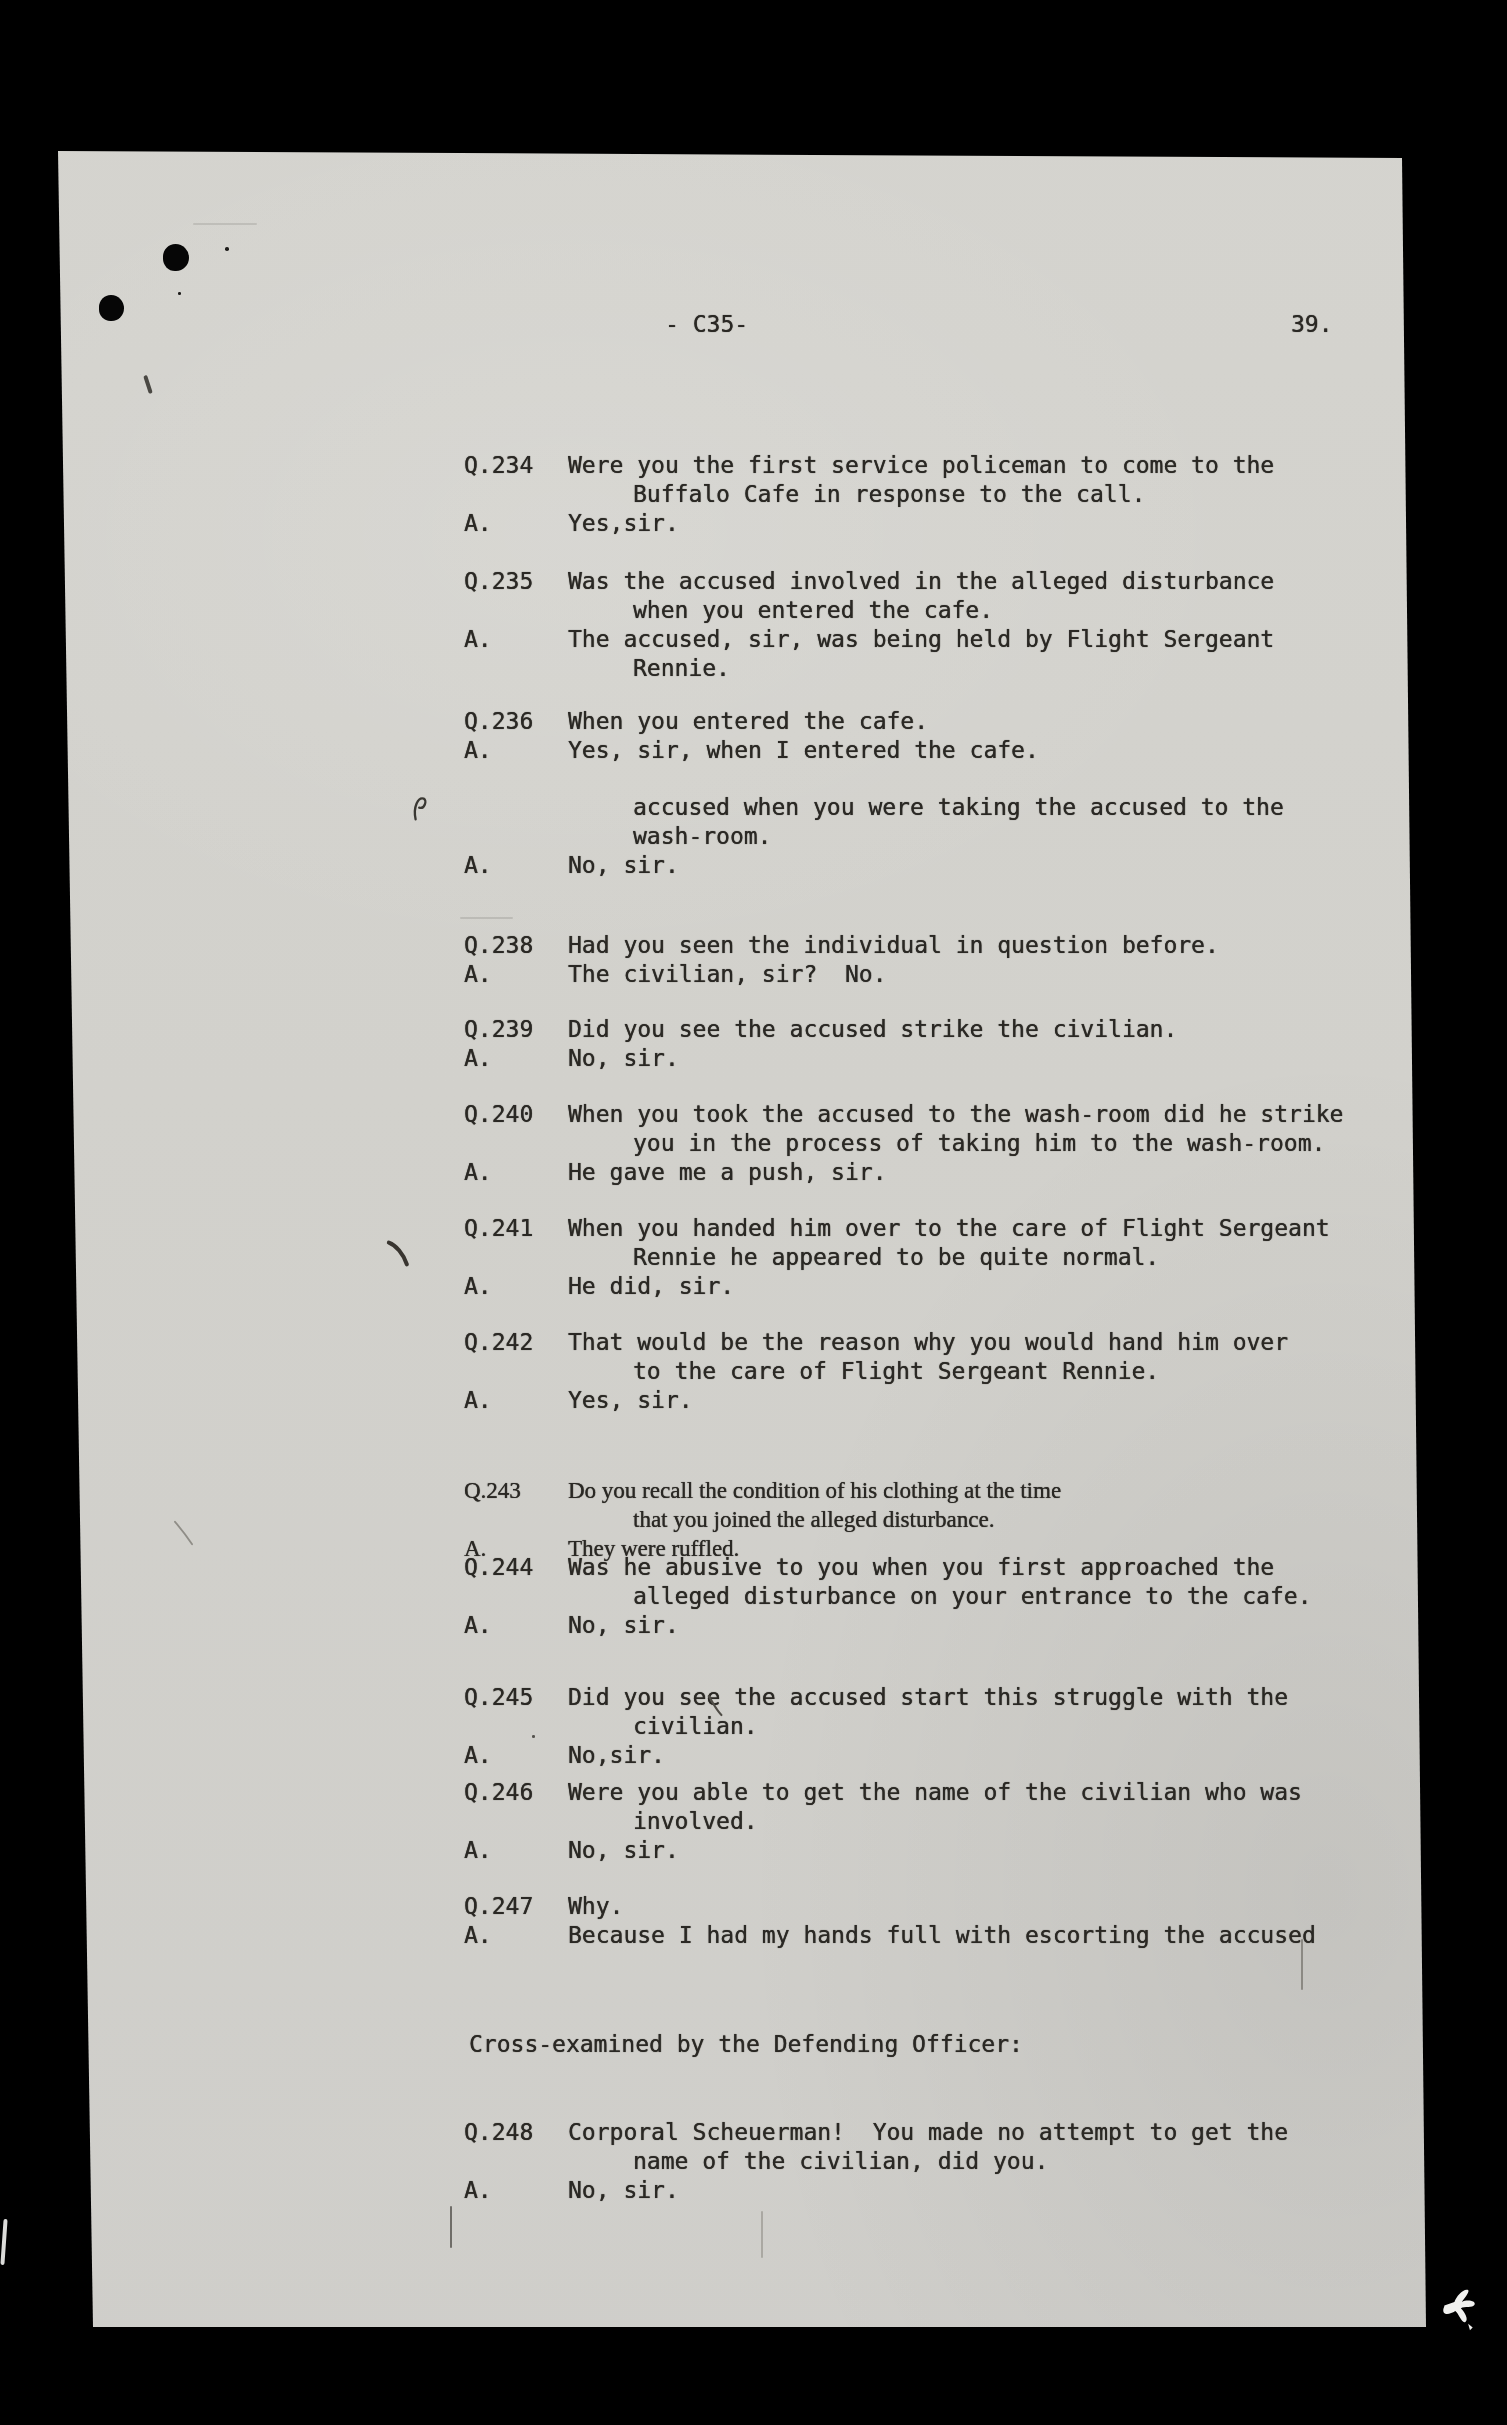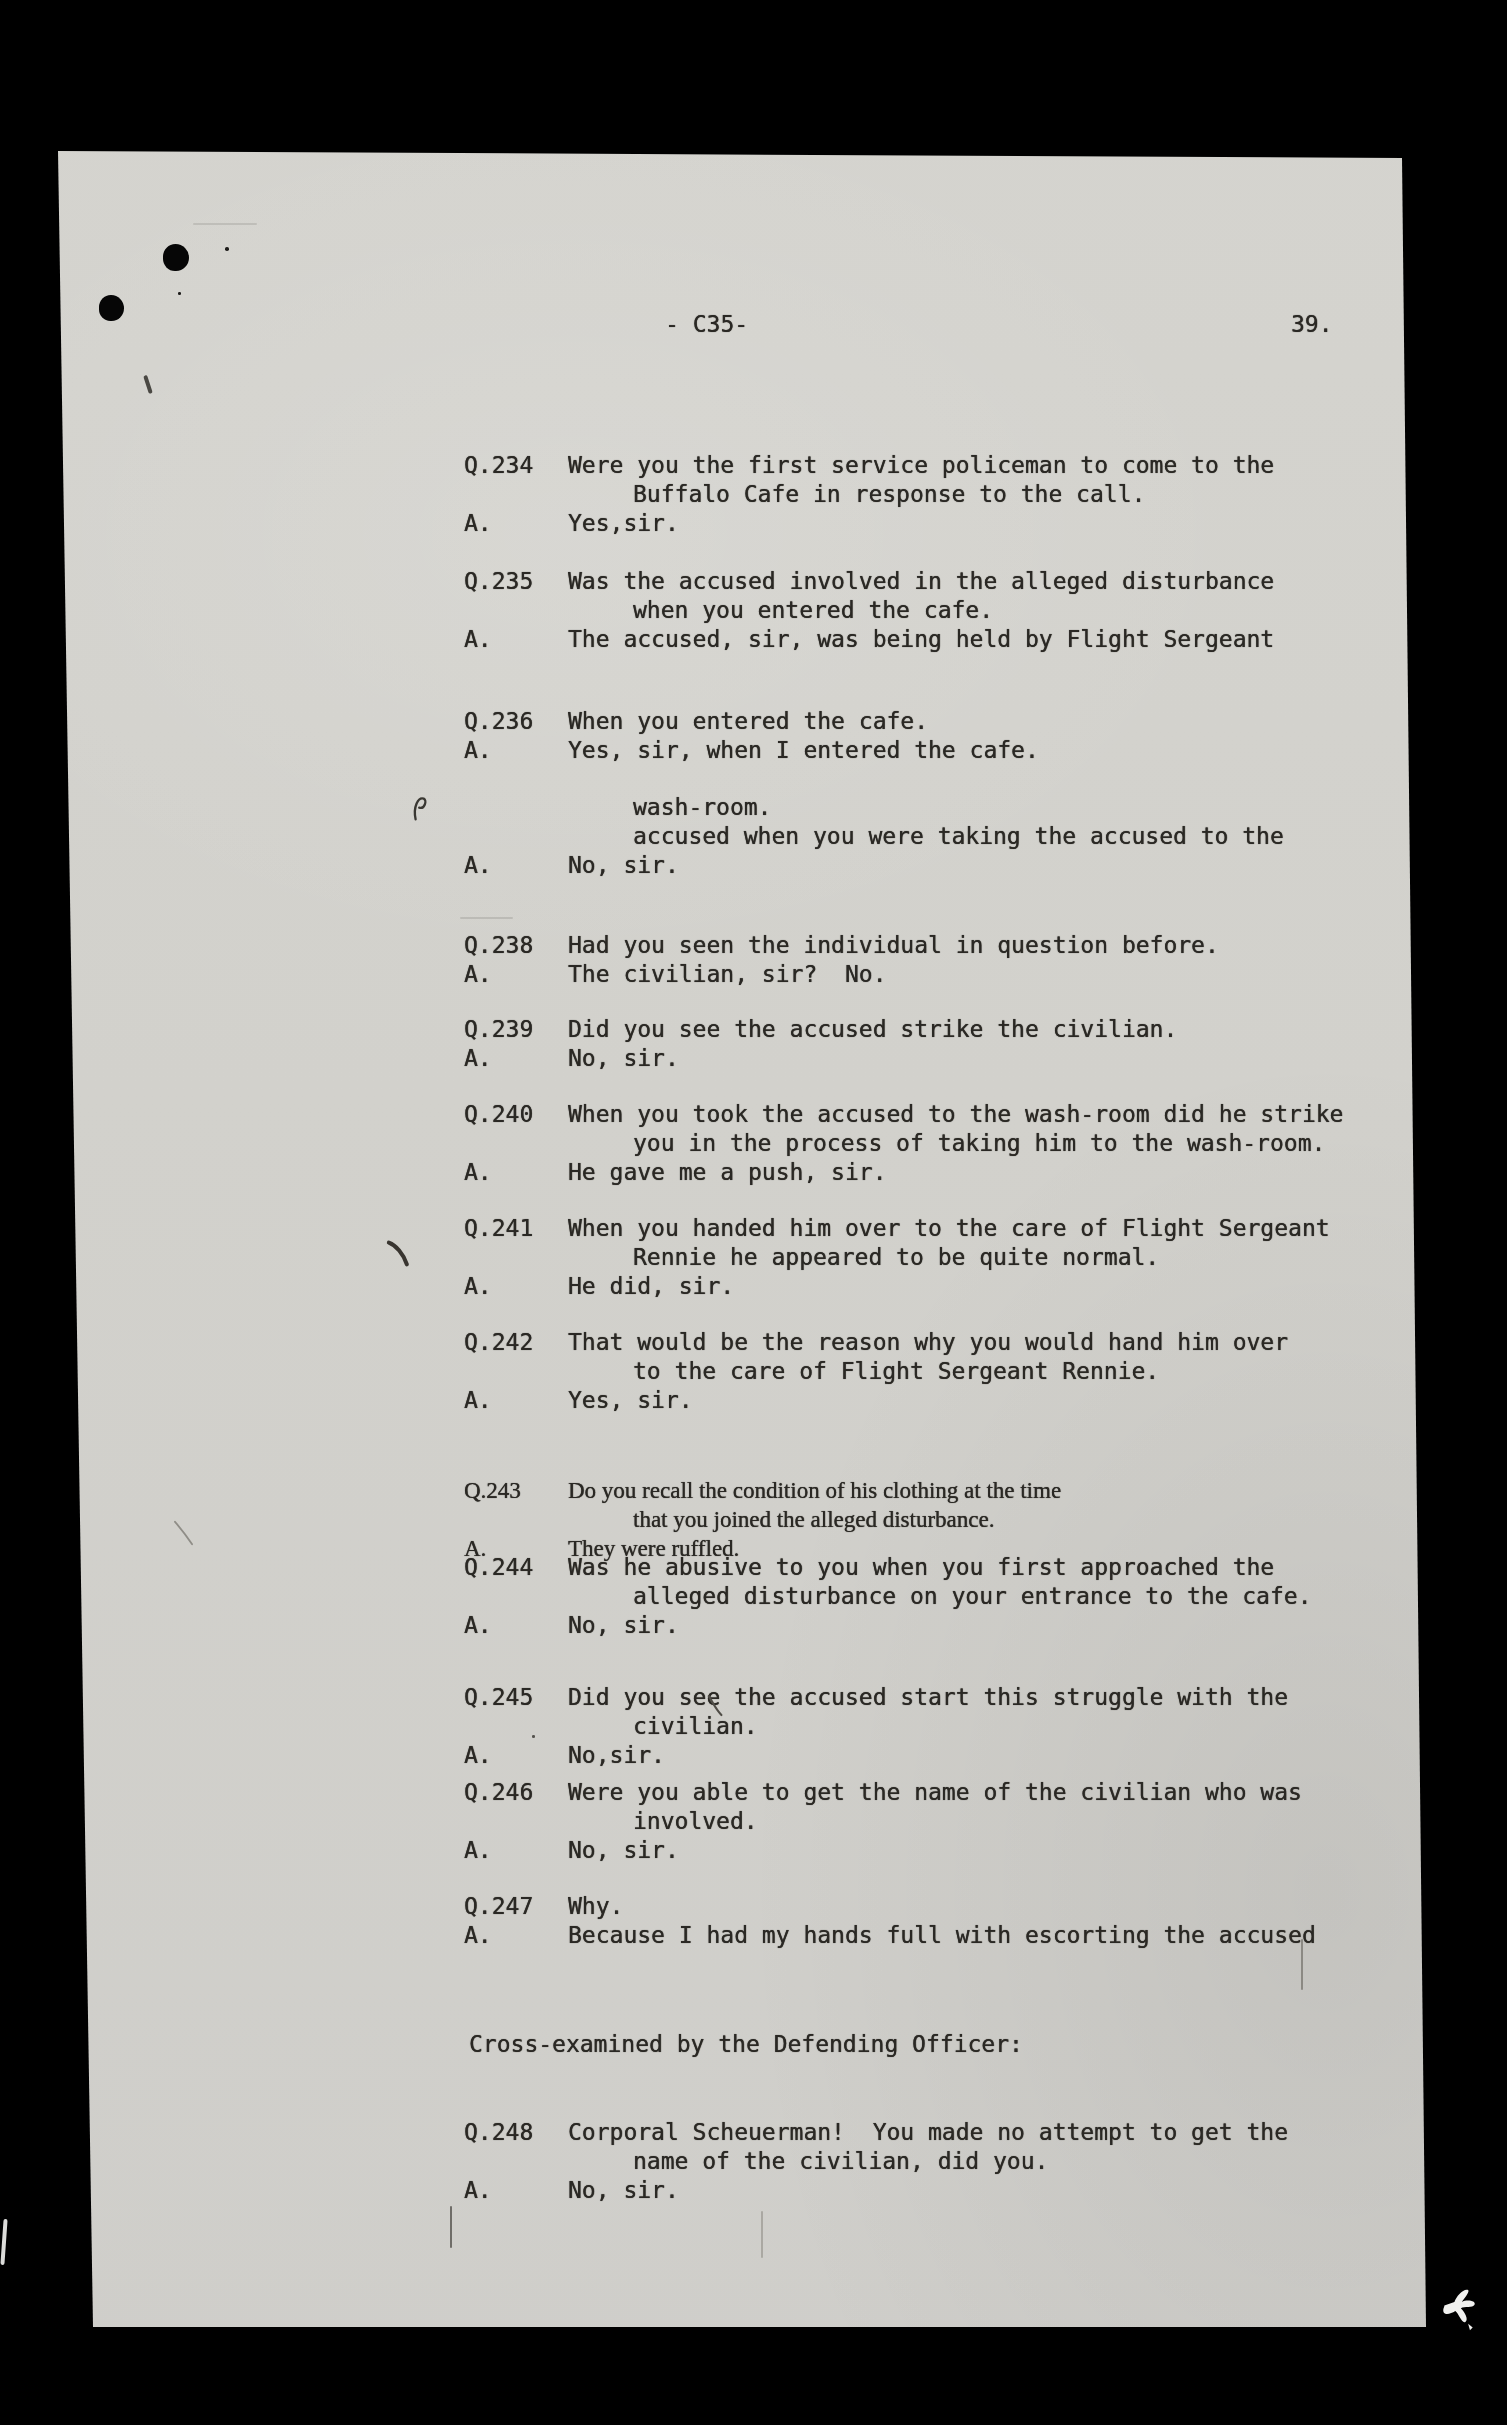--- a/index.html
+++ b/index.html
@@ -59,28 +59,29 @@
   <div id="transcript">
       <div class="qa-block typewriter" style="top: 451px;">
         <div class="qa-row"><span class="qa-label">Q.234</span><span class="qa-text">Were you the first service policeman to come to the</span></div>
         <div class="qa-row cont"><span class="qa-text">Buffalo Cafe in response to the call.</span></div>
         <div class="qa-row"><span class="qa-label">A.</span><span class="qa-text">Yes,sir.</span></div>
       </div>
       <div class="qa-block typewriter" style="top: 567px;">
         <div class="qa-row"><span class="qa-label">Q.235</span><span class="qa-text">Was the accused involved in the alleged disturbance</span></div>
         <div class="qa-row cont"><span class="qa-text">when you entered the cafe.</span></div>
         <div class="qa-row"><span class="qa-label">A.</span><span class="qa-text">The accused, sir, was being held by Flight Sergeant</span></div>
+        <div class="qa-row cont"><span class="qa-text">Rennie.</span></div>
       </div>
       <div class="qa-block typewriter" style="top: 707px;">
         <div class="qa-row"><span class="qa-label">Q.236</span><span class="qa-text">When you entered the cafe.</span></div>
         <div class="qa-row"><span class="qa-label">A.</span><span class="qa-text">Yes, sir, when I entered the cafe.</span></div>
       </div>
       <div class="qa-block typewriter" style="top: 793px;">
+        <div class="qa-row cont"><span class="qa-text">accused when you were taking the accused to the</span></div>
         <div class="qa-row cont"><span class="qa-text">wash-room.</span></div>
-        <div class="qa-row cont"><span class="qa-text">accused when you were taking the accused to the</span></div>
         <div class="qa-row"><span class="qa-label">A.</span><span class="qa-text">No, sir.</span></div>
       </div>
       <div class="qa-block typewriter" style="top: 931px;">
         <div class="qa-row"><span class="qa-label">Q.238</span><span class="qa-text">Had you seen the individual in question before.</span></div>
         <div class="qa-row"><span class="qa-label">A.</span><span class="qa-text">The civilian, sir?  No.</span></div>
       </div>
       <div class="qa-block typewriter" style="top: 1015px;">
         <div class="qa-row"><span class="qa-label">Q.239</span><span class="qa-text">Did you see the accused strike the civilian.</span></div>
         <div class="qa-row"><span class="qa-label">A.</span><span class="qa-text">No, sir.</span></div>
       </div>

